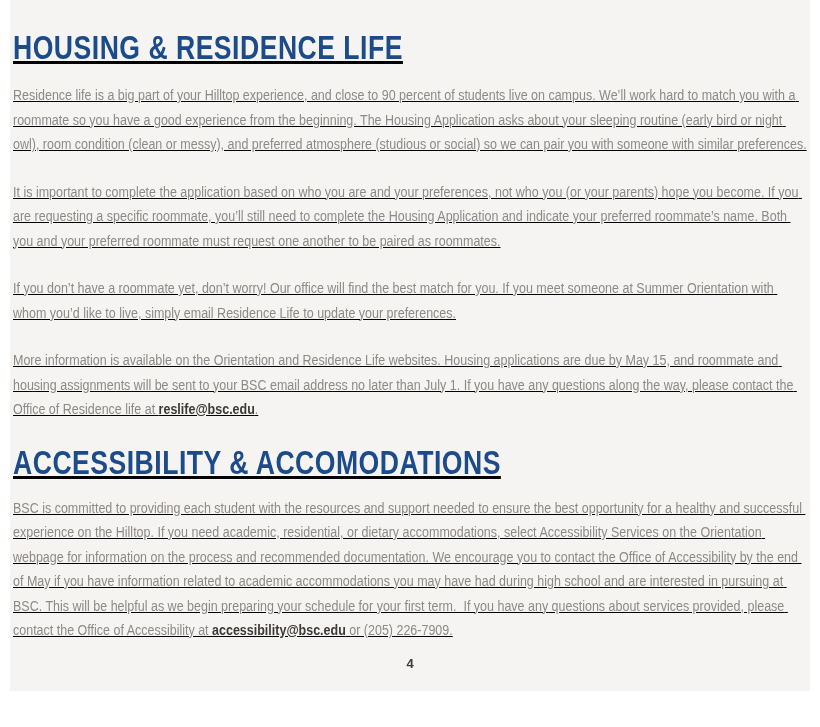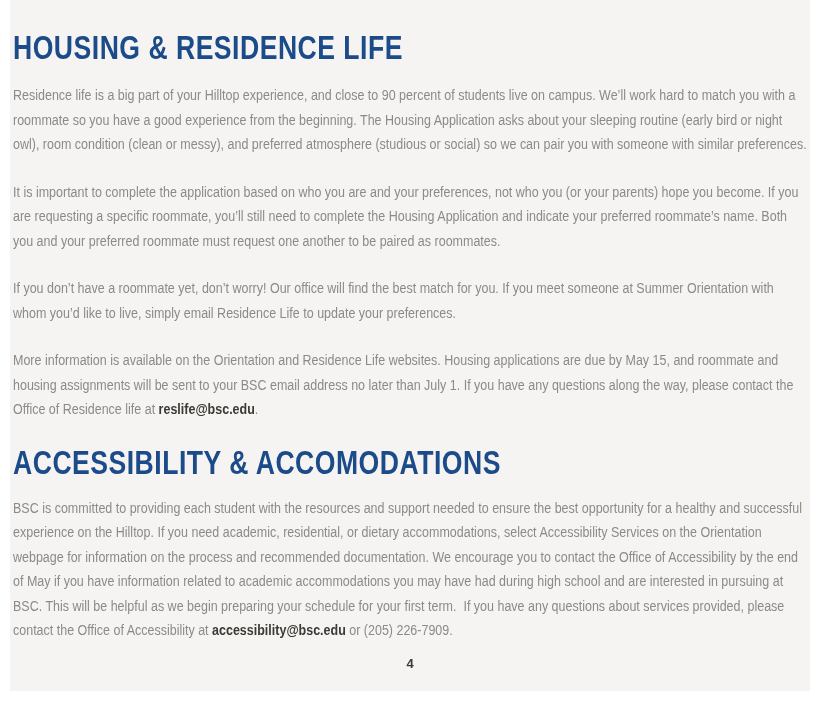--- a/index.html
+++ b/index.html
@@ -8,20 +8,21 @@
     background: var(--edge_bg, #ffffff);
     font-family: "Liberation Sans", sans-serif;
   }
   .page {
     position: relative;
     margin: 0 10px;
     width: 800px; height: 691px;
     background: var(--page_bg, #f5f4f2);
     box-sizing: border-box;
     padding: 30px 0 0 3px;
+    text-decoration: underline;
   }
   .scale-wrap {
     width: 985px;
     transform: scaleX(0.806);
     transform-origin: 0 0;
   }
   h1.section-title {
     margin: 0 0 17px 0;
     font-size: 33px;
     line-height: 36px;

